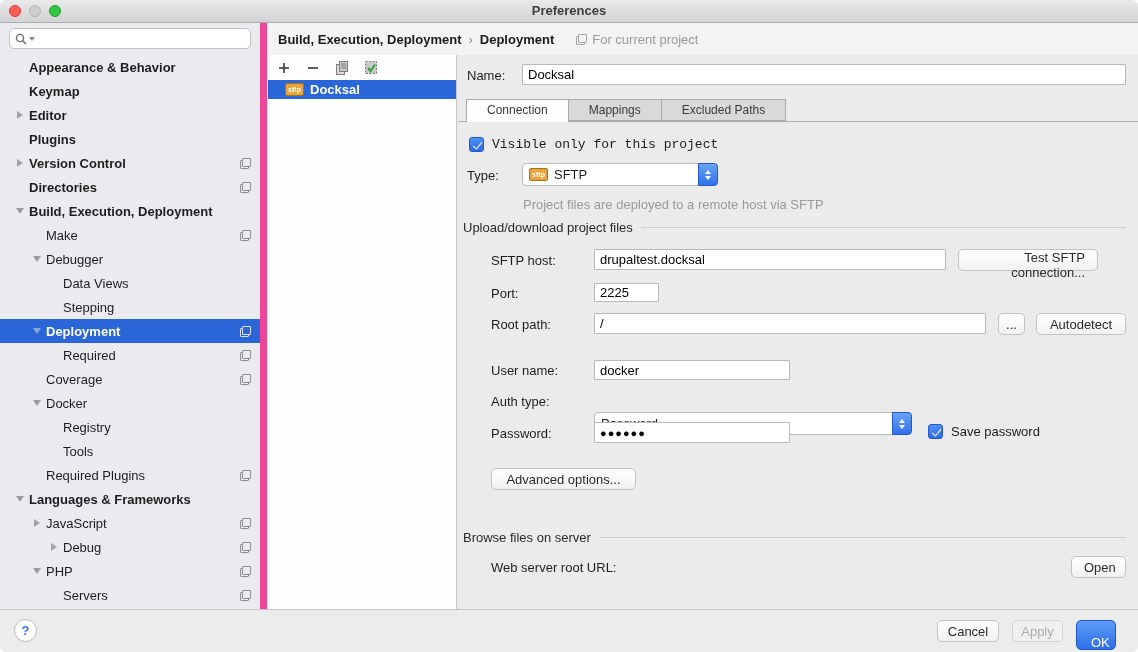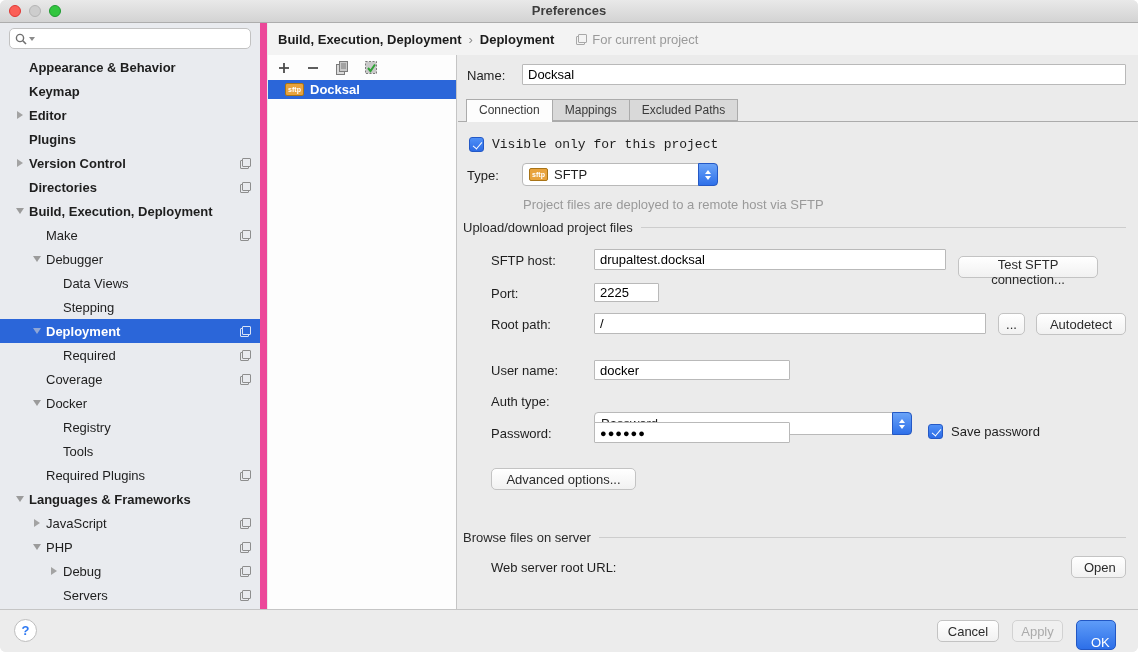--- a/index.html
+++ b/index.html
@@ -70,21 +70,21 @@
   .server-name { font-size:13px; }
 
   
   .formpanel { position:absolute; left:190px; top:32px; right:0; bottom:0; background:#EBEBEB; }
   .abs { position:absolute; }
   .flabel { font-size:13px; color:#1e1e1e; white-space:nowrap; }
   .tinput { border:1px solid #B9B9B9; background:#fff; font:13px "Liberation Sans",sans-serif;
     padding:1px 5px; outline:none; width:100%; height:100%; border-radius:1px; }
 
   .tabstrip { position:absolute; left:0; right:0; top:44px; height:23px; border-bottom:1px solid #ABABAB; padding-left:8px; display:flex; align-items:flex-end; }
-  .tab { height:22px; line-height:21px; padding:0 12px; font-size:12px; color:#3A3A3A;
+  .tab { height:22px; line-height:21px; padding:0 20px; font-size:12px; color:#3A3A3A;
     background:#D9D9D9; border:1px solid #ABABAB; margin-right:-1px; cursor:default; }
   .tab.active { background:#FDFDFD; position:relative; bottom:-1px; height:23px; border-bottom:none; z-index:2; }
 
   .checkbox { width:15px; height:15px; border-radius:3px; background:linear-gradient(#4F90F7,#2C6BE5);
     border:1px solid #2459C6; position:relative; flex:0 0 15px; }
   .checkbox::after { content:""; position:absolute; left:4.5px; top:1.5px; width:4px; height:8px;
     border-right:1.8px solid #fff; border-bottom:1.8px solid #fff; transform:rotate(40deg); }
   .checkrow { display:flex; align-items:center; gap:8px; }
 
   .dropdown { background:#fff; border:1px solid #B9B9B9; border-radius:4px; display:flex; align-items:center; padding-left:6px; position:relative; }
@@ -252,33 +252,33 @@
           <span class="spacer"></span>
         </div>
       <div class="trow lvl1">
           <span class="arrow">
             <span class="tri-right"></span>
           </span>
           <span class="tlabel">JavaScript</span>
           <span class="spacer"></span>
           <span class="proj"></span>
         </div>
+      <div class="trow lvl2">
+          <span class="arrow">
+            <span class="tri-right"></span>
+          </span>
+          <span class="tlabel">Debug</span>
+          <span class="spacer"></span>
+          <span class="proj"></span>
+        </div>
       <div class="trow lvl1">
           <span class="arrow">
             <span class="tri-down"></span>
           </span>
           <span class="tlabel">PHP</span>
-          <span class="spacer"></span>
-          <span class="proj"></span>
-        </div>
-      <div class="trow lvl2">
-          <span class="arrow">
-            <span class="tri-right"></span>
-          </span>
-          <span class="tlabel">Debug</span>
           <span class="spacer"></span>
           <span class="proj"></span>
         </div>
       <div class="trow lvl2">
           <span class="arrow"></span>
           <span class="tlabel">Servers</span>
           <span class="spacer"></span>
           <span class="proj"></span>
         </div>
     </div>
@@ -359,21 +359,21 @@
       </div>
 
       <span class="abs hint" style="left:65px; top:142px;">Project files are deployed to a remote host via SFTP</span>
 
       <div class="abs section" style="left:5px; top:165px; right:0;">Upload/download project files</div>
 
       <span class="abs flabel" style="left:33px; top:198px;">SFTP host:</span>
       <span class="abs" style="left:136px; top:194px; width:352px; height:21px;">
         <input class="tinput" type="text" value="drupaltest.docksal" style="">
       </span>
-      <button class="abs btn" style="left:500px; top:201px; width:140px;">Test SFTP connection...</button>
+      <button class="abs btn" style="left:500px; top:194px; width:140px;text-align:right;">Test SFTP connection...</button>
 
       <span class="abs flabel" style="left:33px; top:231px;">Port:</span>
       <span class="abs" style="left:136px; top:228px; width:65px; height:19px;">
         <input class="tinput" type="text" value="2225" style="">
       </span>
 
       <span class="abs flabel" style="left:33px; top:262px;">Root path:</span>
       <span class="abs" style="left:136px; top:258px; width:392px; height:21px;">
         <input class="tinput" type="text" value="/" style="">
       </span>

